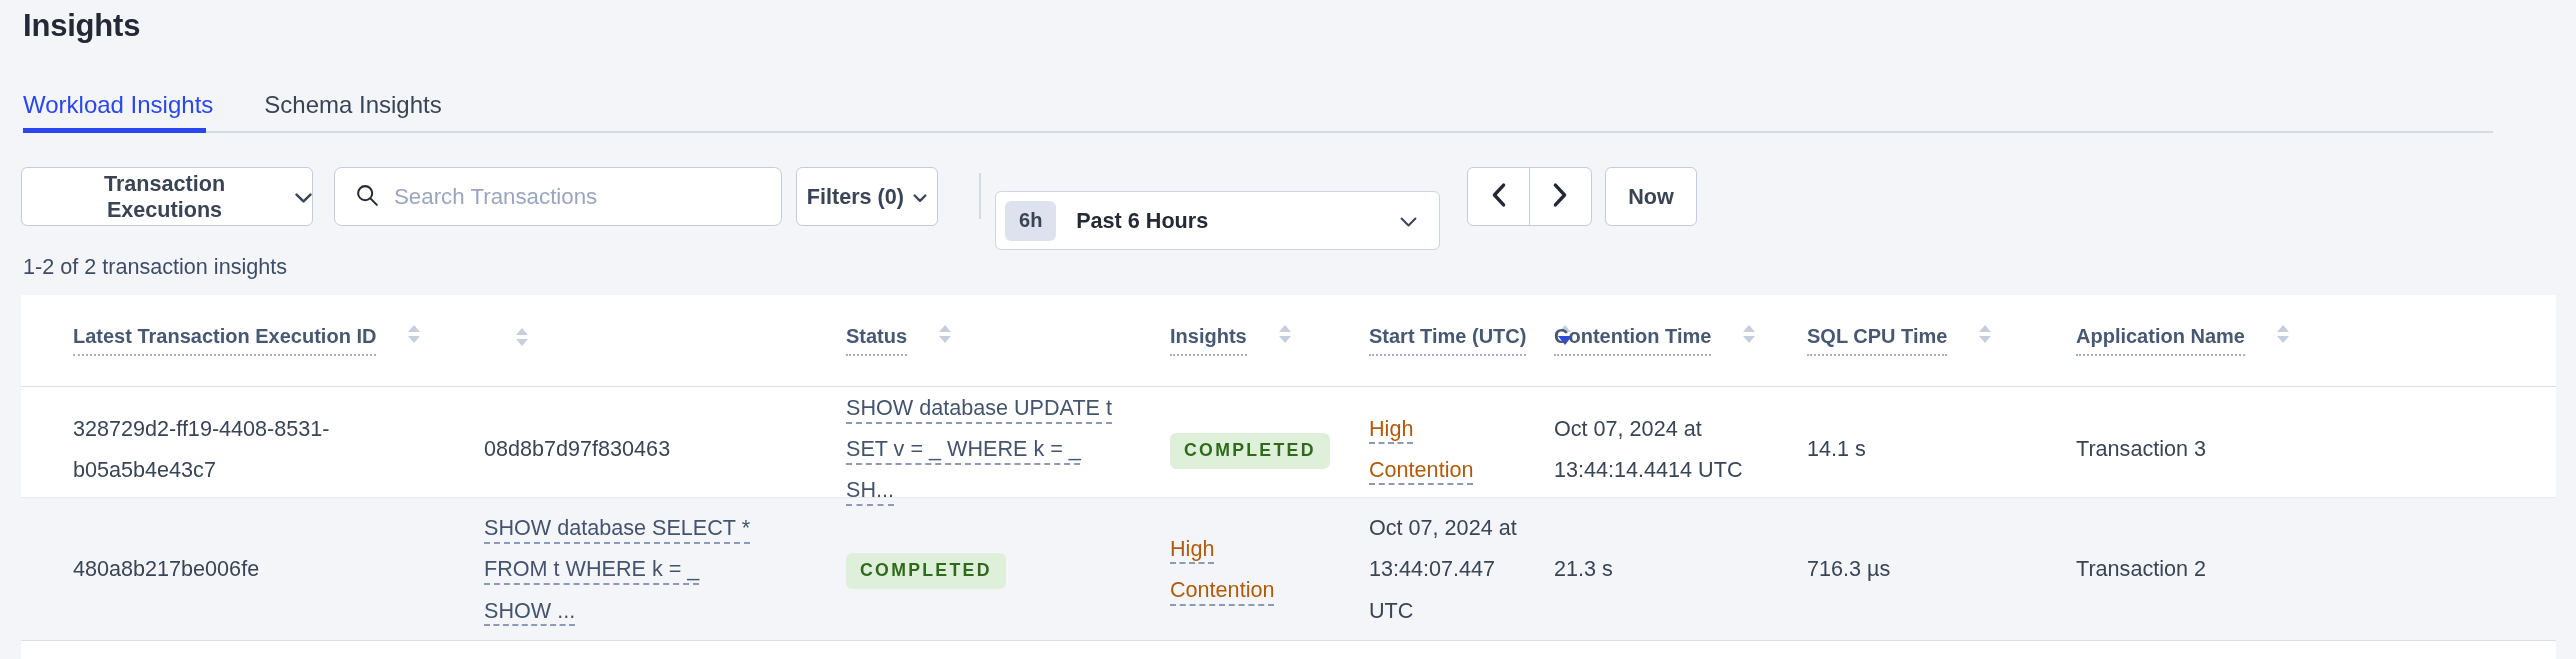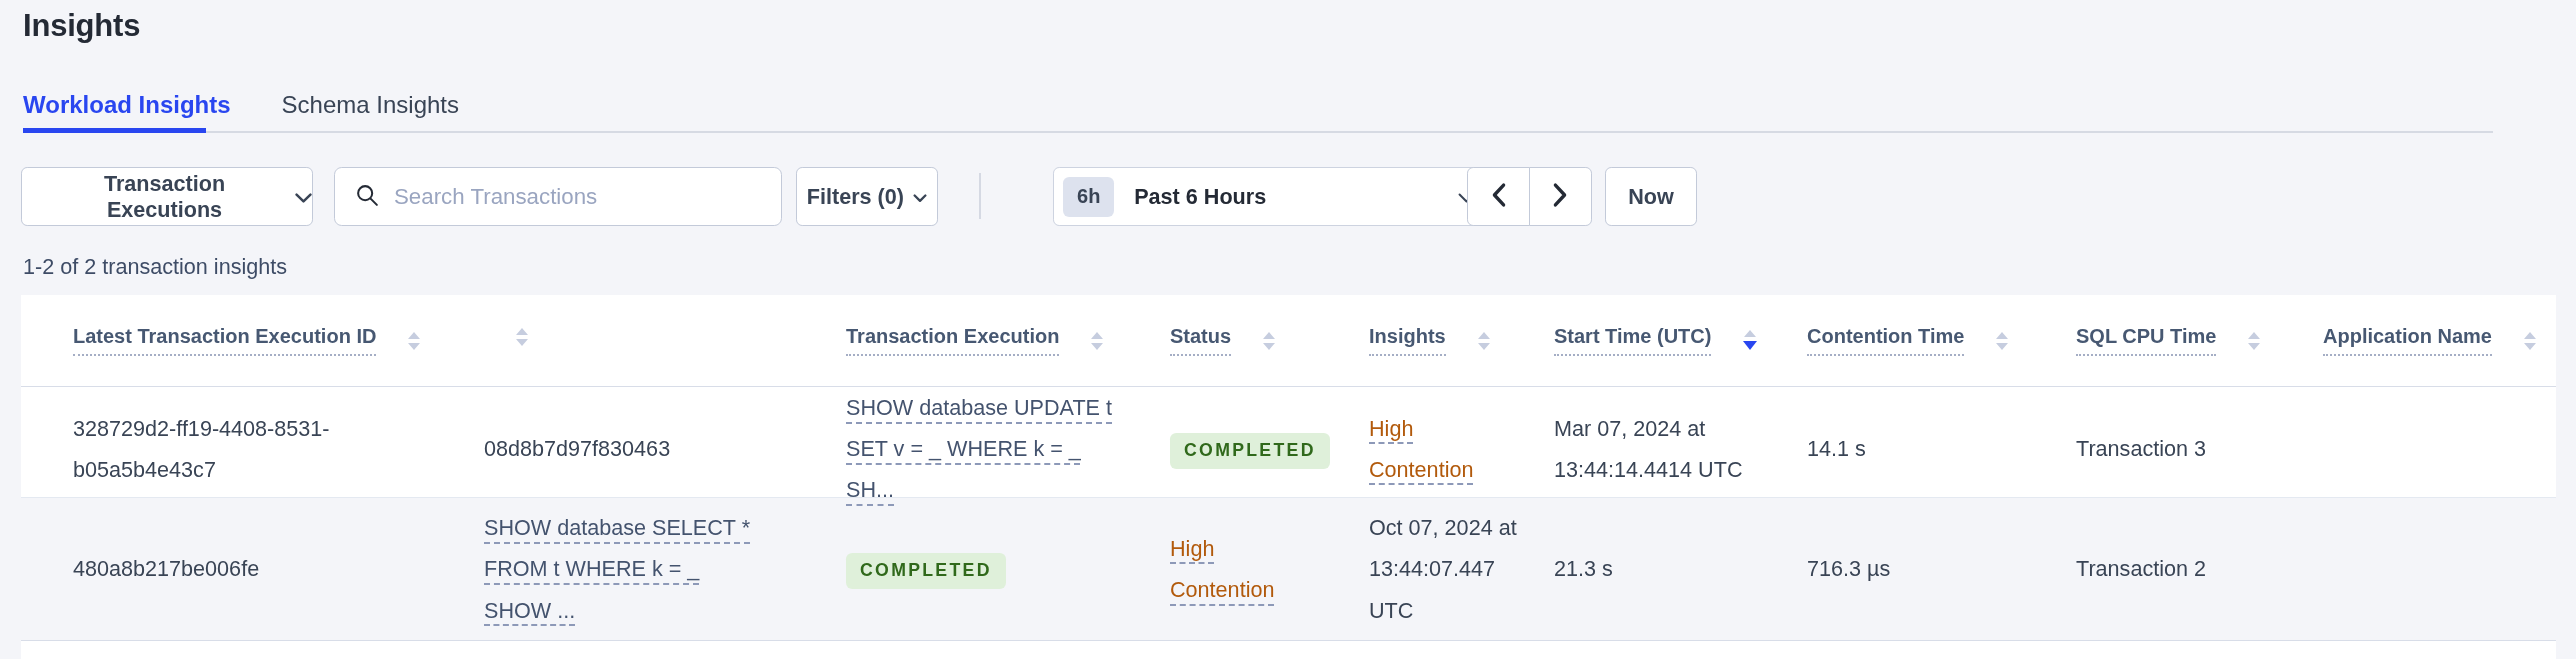--- a/index.html
+++ b/index.html
@@ -5,58 +5,58 @@
   * { margin:0; padding:0; box-sizing:border-box; }
   html,body { background:#f4f5f9; }
   body { font-family:"Liberation Sans","DejaVu Sans",sans-serif; color:#394455; }
   .page { position:relative; width:2576px; height:659px; background:#f4f5f9; overflow:hidden; }
 
   
   .page-title { position:absolute; left:23px; top:7.7px; font-size:31px; font-weight:700; color:#242a35; letter-spacing:-0.2px; }
 
   .tabbar { position:absolute; left:23px; top:91px; display:flex; gap:51px; }
   .tab { font-size:24px; color:#394455; cursor:pointer; white-space:nowrap; }
-  .tab.active { color:#2946f0; font-weight:700; }
+  .tab.active { color:#2946f0; font-weight:400; }
   .tab-track { position:absolute; left:23px; top:131px; width:2470px; height:2.3px; background:#d6dae3; }
   .tab-active-bar { position:absolute; left:23px; top:128px; width:183px; height:5.4px; background:#2946f0; z-index:2; }
 
   
   .toolbar { position:absolute; left:0; top:167px; width:2576px; height:59px; }
   .btn { position:absolute; top:0; height:59px; background:#fff; border:1.5px solid #c3cad9; border-radius:6.2px;
          display:flex; align-items:center; font-size:21.6px; color:#394455; cursor:pointer; font-family:inherit; }
   .btn .lbl { font-weight:600; }
   .chev { margin-left:14px; display:inline-block; }
 
   .dd-transactions { left:21px; width:292px; padding-left:26px; }
   .searchbox { position:absolute; left:334px; top:0; width:448px; height:59px; background:#fff; border:1.5px solid #c3cad9; border-radius:7.7px; display:flex; align-items:center; padding-left:20px; }
   .searchbox input { border:none; outline:none; font-size:22.3px; margin-left:14px; width:339px; color:#394455; font-family:inherit; background:transparent; }
   .searchbox input::placeholder { color:#9aa5c0; }
   .btn-filters { left:796px; width:142px; justify-content:center; }
   .toolbar-divider { position:absolute; left:979px; top:6.2px; width:1.5px; height:46px; background:#d5d9e3; }
 
-  .btn-timerange { left:1053px; width:445px; padding:0 21.6px 0 9.2px; border-color:#cdd3e0; }
+  .btn-timerange { left:995px; width:445px; padding:0 21.6px 0 9.2px; border-color:#cdd3e0;margin-top:24px; }
   .range-badge { width:51px; height:40px; background:#dde2ee; border-radius:6.2px; display:flex; align-items:center; justify-content:center;
                  font-size:20px; font-weight:700; color:#394455; margin-right:20px; }
   .range-label { font-weight:600; color:#242a35; }
   .btn-timerange .chev { margin-left:auto; }
 
   .pager { position:absolute; left:1467px; top:0; display:flex; }
   .pager button { width:63px; height:59px; background:#fff; border:1.5px solid #c3cad9; display:flex; align-items:center; justify-content:center; cursor:pointer; }
   .pager button:first-child { border-radius:6.2px 0 0 6.2px; }
   .pager button:last-child { border-radius:0 6.2px 6.2px 0; margin-left:-1.5px; }
   .btn-now { left:1605px; width:92px; justify-content:center; }
 
   .summary { position:absolute; left:23px; top:254px; font-size:21.6px; font-weight:500; color:#3e4c66; }
 
   
   .card { position:absolute; left:21px; top:295px; width:2535px; height:364px; background:#fff; }
   .grid-row { display:grid; grid-template-columns:411px 362px 324px 199px 185px 253px 269px 247px 1fr; padding-left:52px; align-items:center; }
 
   .thead { height:92px; border-bottom:1.5px solid #d8dde8; }
-  .th { display:flex; align-items:flex-end; padding-right:18.5px; }
+  .th { display:flex; align-items:flex-start; padding-right:18.5px; }
   .th-label { font-size:20px; font-weight:600; color:#475872; padding-bottom:6.2px; border-bottom:2.3px dotted #a5aec5; white-space:nowrap; cursor:pointer; }
   .sort { display:inline-flex; flex-direction:column; align-items:center; margin-left:32px; gap:3.9px; cursor:pointer; margin-bottom:6.2px; }
   .tri { width:0; height:0; border-left:6.2px solid transparent; border-right:6.2px solid transparent; }
   .tri.up { border-bottom:7.7px solid #c6cddf; }
   .tri.down { border-top:7.7px solid #c6cddf; }
   .sort.sorted-desc .tri.down { border-top:9.2px solid #2946f0; border-left-width:7px; border-right-width:7px; }
 
   .tr { font-size:21.6px; color:#394455; }
   .tr-0 { height:111px; border-bottom:1.5px solid #e4e9f1; }
   .tr-1 { height:143px; background:#f4f5f9; border-bottom:1.5px solid #d8dde8; }
@@ -160,27 +160,20 @@
             <i class="tri down"></i>
           </span>
       </div>
       <div class="th">
         <span class="sort">
             <i class="tri up"></i>
             <i class="tri down"></i>
           </span>
       </div>
       <div class="th">
-        <span class="th-label">Transaction Execution</span>
-        <span class="sort">
-            <i class="tri up"></i>
-            <i class="tri down"></i>
-          </span>
-      </div>
-      <div class="th">
         <span class="th-label">Status</span>
         <span class="sort">
             <i class="tri up"></i>
             <i class="tri down"></i>
           </span>
       </div>
       <div class="th">
         <span class="th-label">Insights</span>
         <span class="sort">
             <i class="tri up"></i>
@@ -216,21 +209,21 @@
           </span>
       </div>
     </div>
 
     <div class="grid-row tr tr-0">
       <div class="td"><span class="id-text">328729d2-ff19-4408-8531-b05a5b4e43c7</span></div>
       <div class="td"><span>08d8b7d97f830463</span></div>
       <div class="td"><span class="stmt-link">SHOW database UPDATE t SET v = _ WHERE k = _ SH...</span></div>
       <div class="td"><span class="status-badge">COMPLETED</span></div>
       <div class="td"><span class="insight-link">High Contention</span></div>
-      <div class="td"><span class="time-text">Mar 07, 2024 at 13:44:14.4414 UTC</span></div>
+      <div class="td"><span class="time-text">Oct 07, 2024 at 13:44:14.4414 UTC</span></div>
       <div class="td"><span>14.1 s</span></div>
       <div class="td"><span>Transaction 3</span></div>
     </div>
 
     <div class="grid-row tr tr-1">
       <div class="td"><span>480a8b217be006fe</span></div>
       <div class="td"><span class="stmt-link">SHOW database SELECT * FROM t WHERE k = _ SHOW ...</span></div>
       <div class="td"><span class="status-badge">COMPLETED</span></div>
       <div class="td"><span class="insight-link">High Contention</span></div>
       <div class="td"><span class="time-text">Oct 07, 2024 at 13:44:07.447 UTC</span></div>

